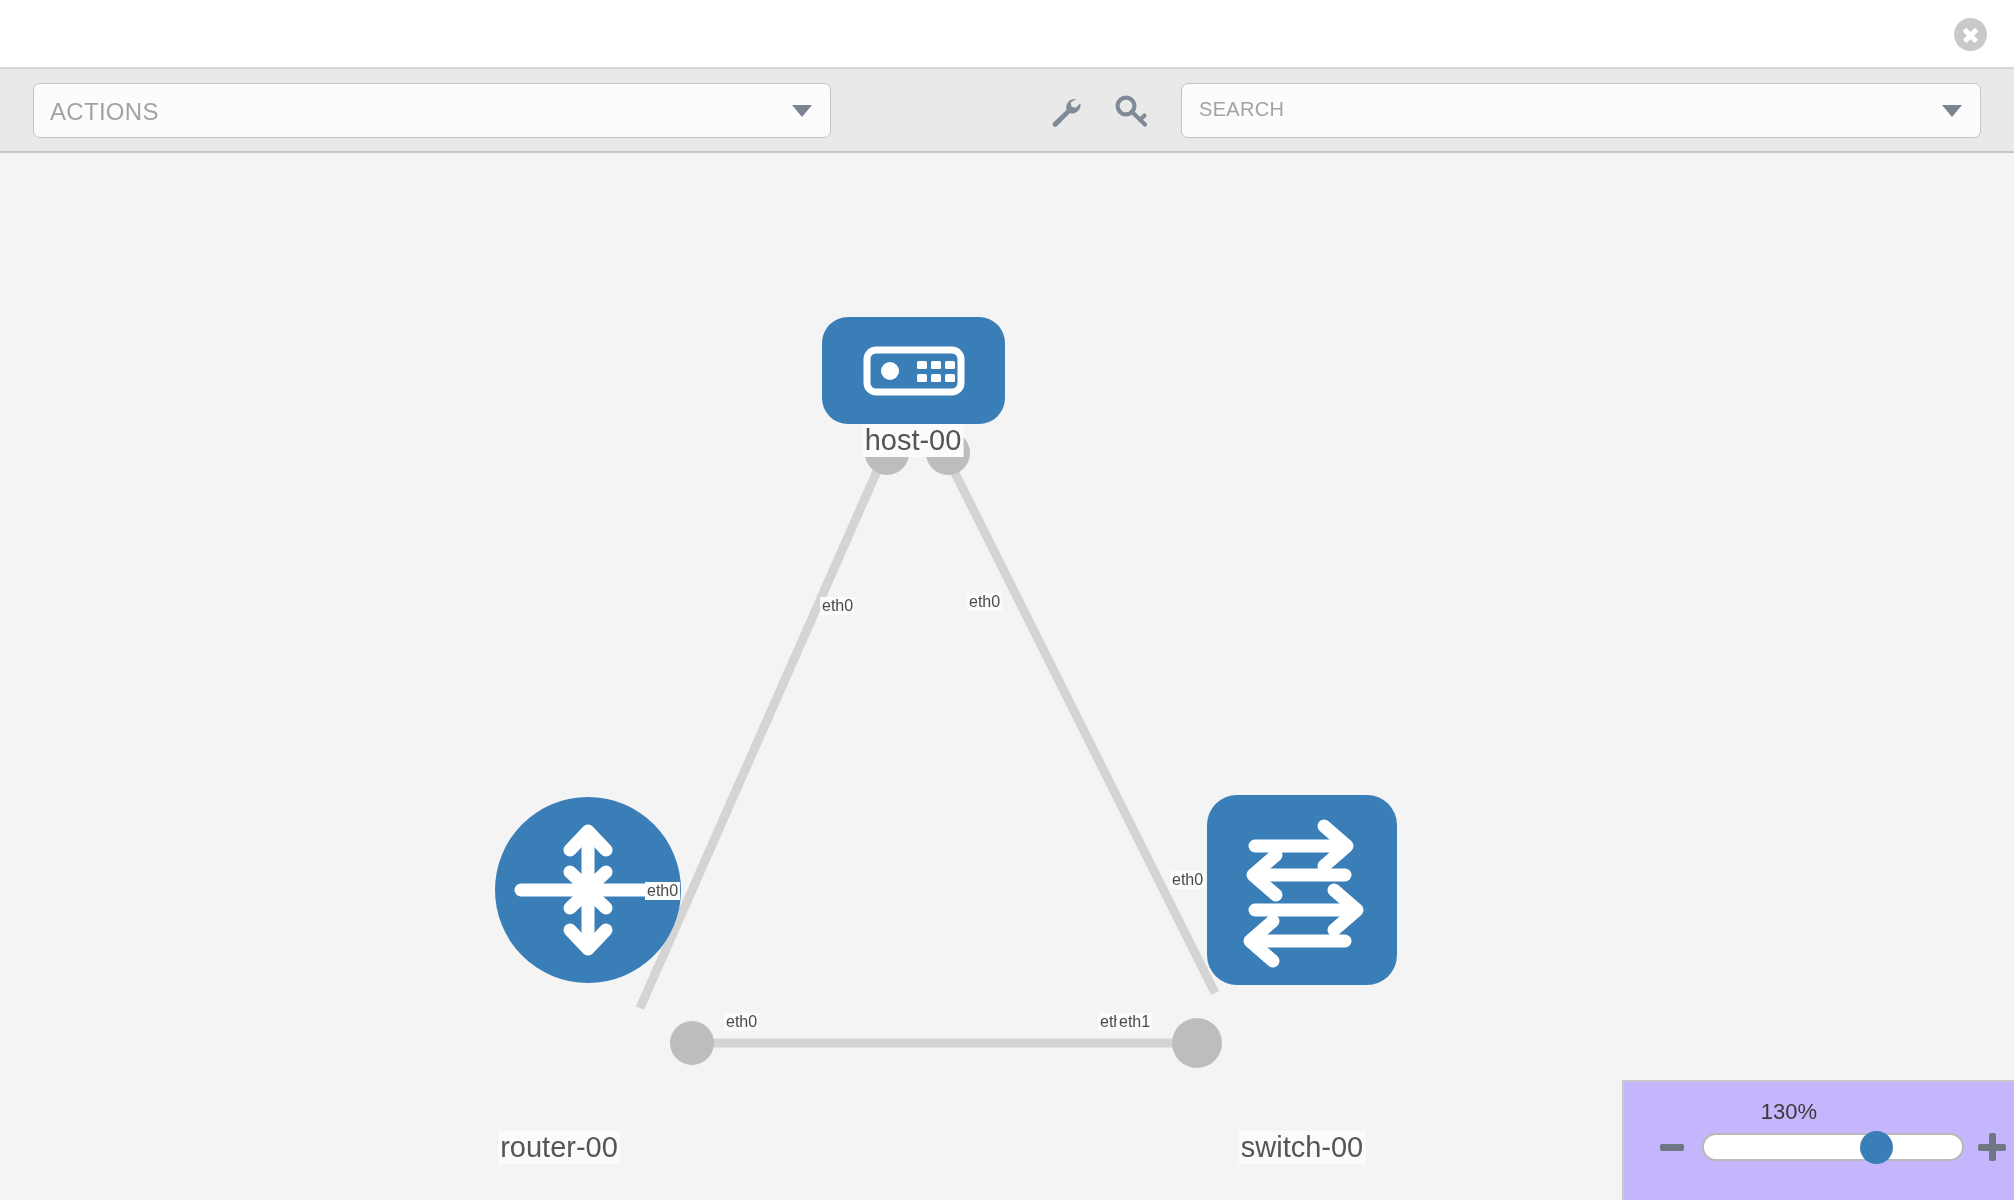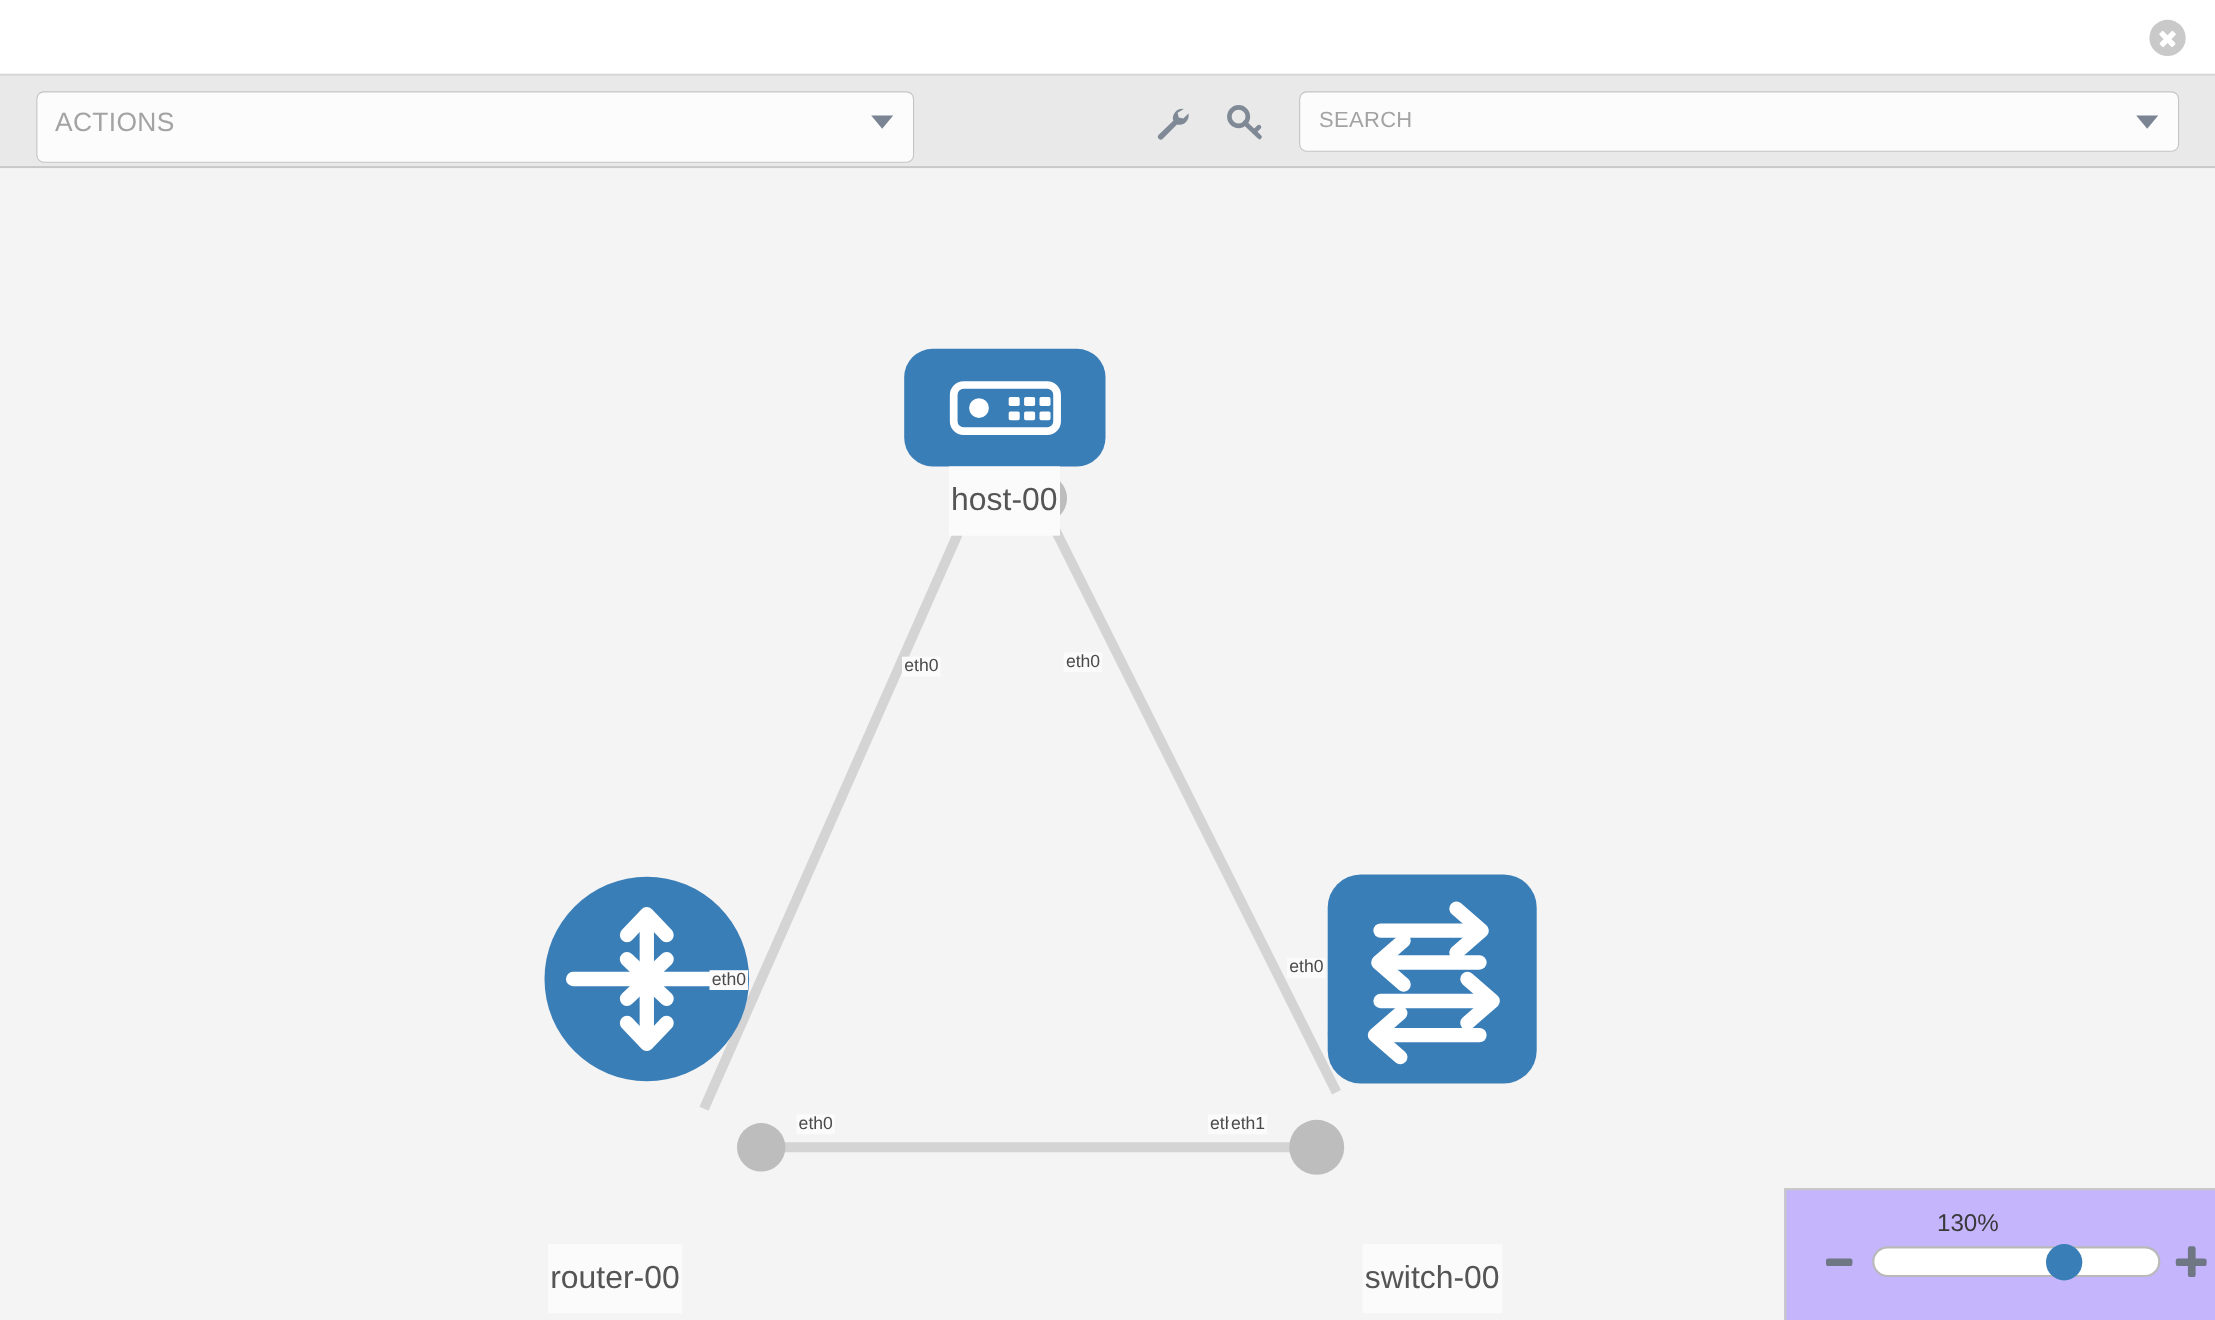--- a/index.html
+++ b/index.html
@@ -71,21 +71,21 @@
     height: 84px;
     background: #e9e9e9;
     border-bottom: 2px solid #c8c8c8;
     box-sizing: border-box;
   }
   .actions-select {
     position: absolute;
     left: 33px;
     top: 14px;
     width: 798px;
-    height: 65px;
+    height: 55px;
     background: #fcfcfc;
     border: 1.5px solid #c4c4c4;
     border-radius: 7px;
     box-sizing: border-box;
     cursor: pointer;
   }
   .actions-select .sel-label {
     position: absolute;
     left: 16px;
     top: 14px;
@@ -152,21 +152,21 @@
   }
 
   
   .node-label {
     position: absolute;
     font-size: 29px;
     color: #555555;
     background: #fbfbfb;
     white-space: nowrap;
     transform: translateX(-50%);
-    padding: 15px 2px;
+    padding: 0 2px;
   }
   .link-label {
     position: absolute;
     font-size: 16px;
     color: #4a4a4a;
     background: #fbfbfb;
     white-space: nowrap;
     padding: 0 2px;
   }
 

